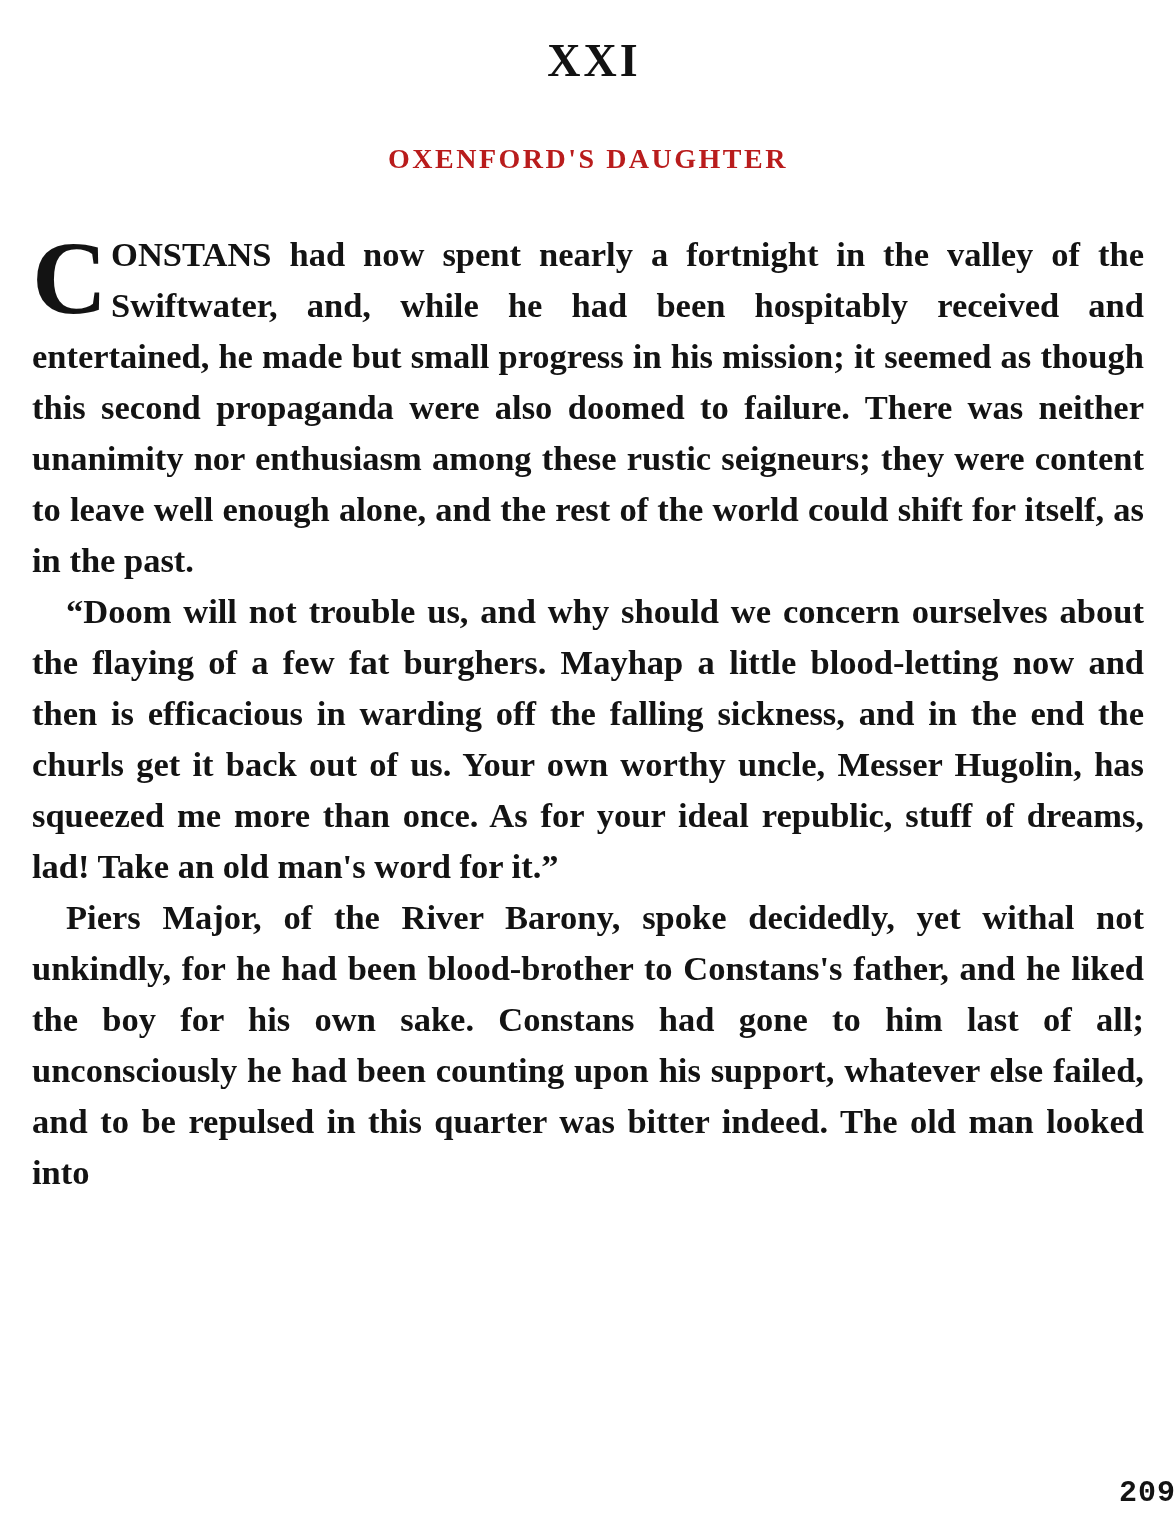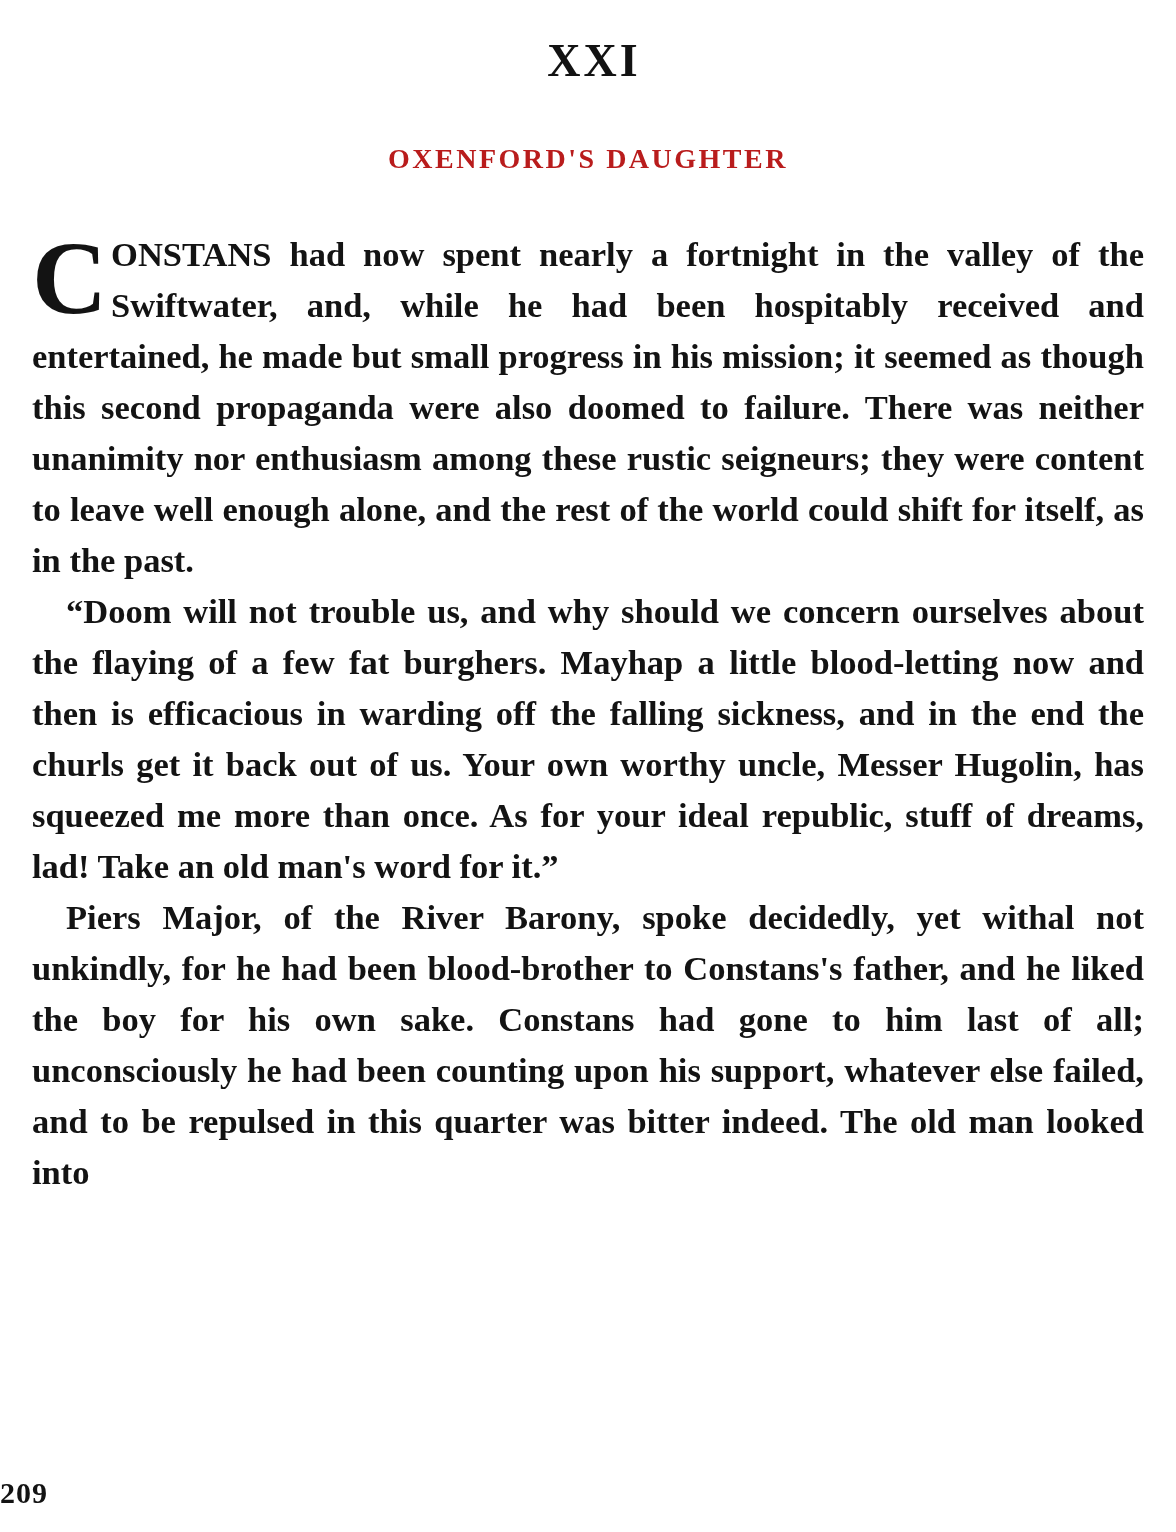--- a/index.html
+++ b/index.html
@@ -66,25 +66,26 @@
     font-weight: bold;
     padding: 4px 4px 0 0;
     margin-top: 2px;
     font-family: "Liberation Serif", serif;
   }
   .folio {
     position: absolute;
     left: 0;
     right: 0;
     bottom: 22px;
-    text-align: left;
+    text-align: right;
     font-size: 30px;
     letter-spacing: 1px;
     color: #131313;
     font-weight: 600;
+    font-family: Liberation Mono, monospace;
   }
 </style>
 </head>
 <body>
 
 <div class="page">
 
   <div class="chapter-number">XXI</div>
 
   <div class="chapter-title">OXENFORD'S DAUGHTER</div>

